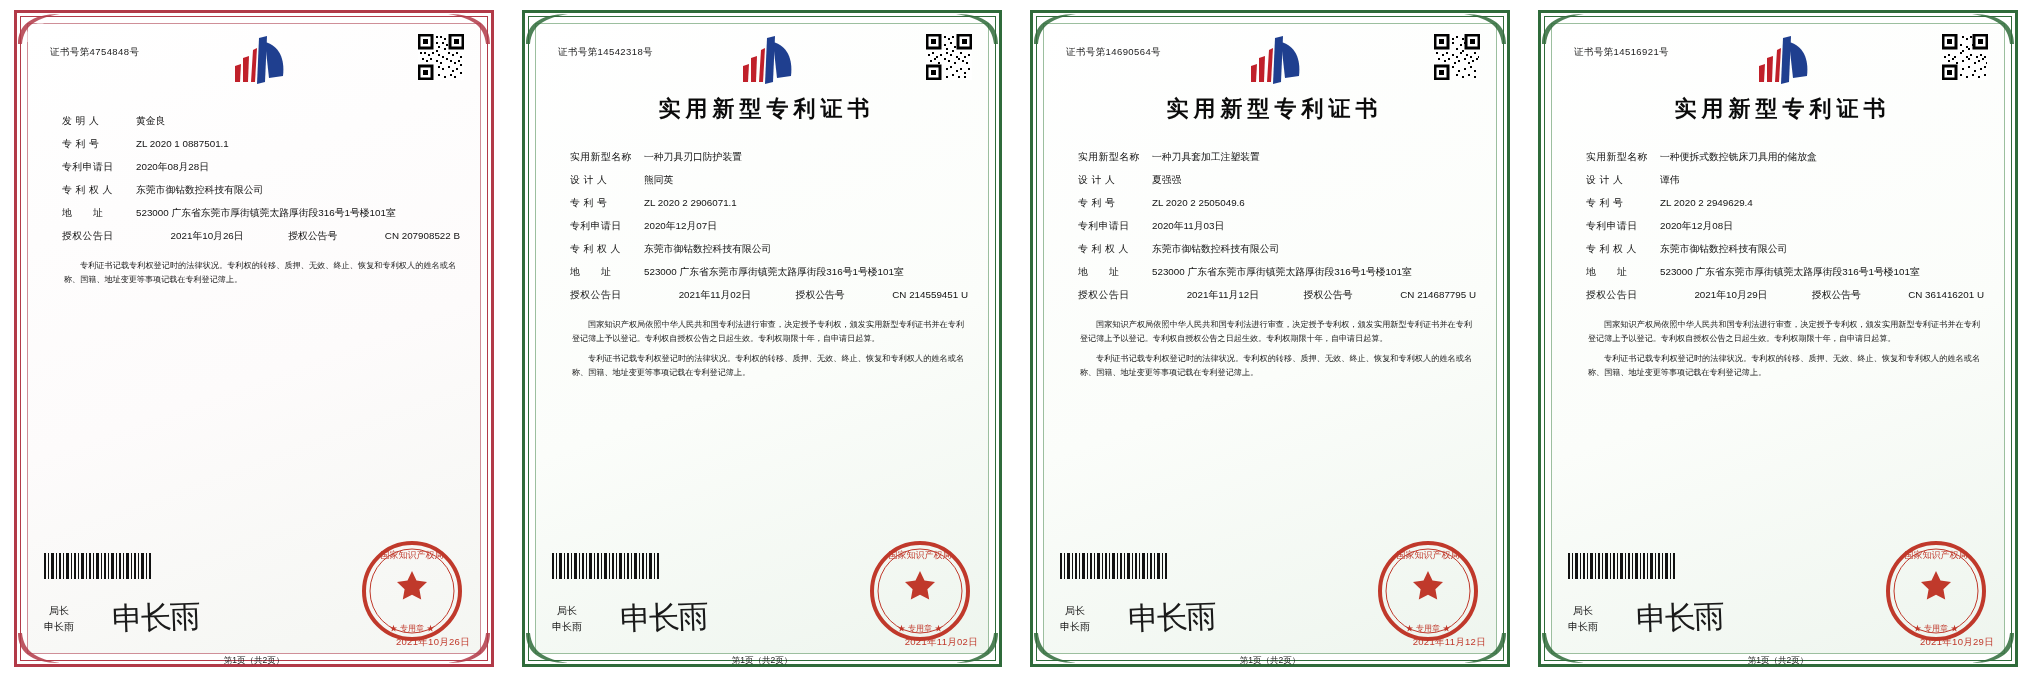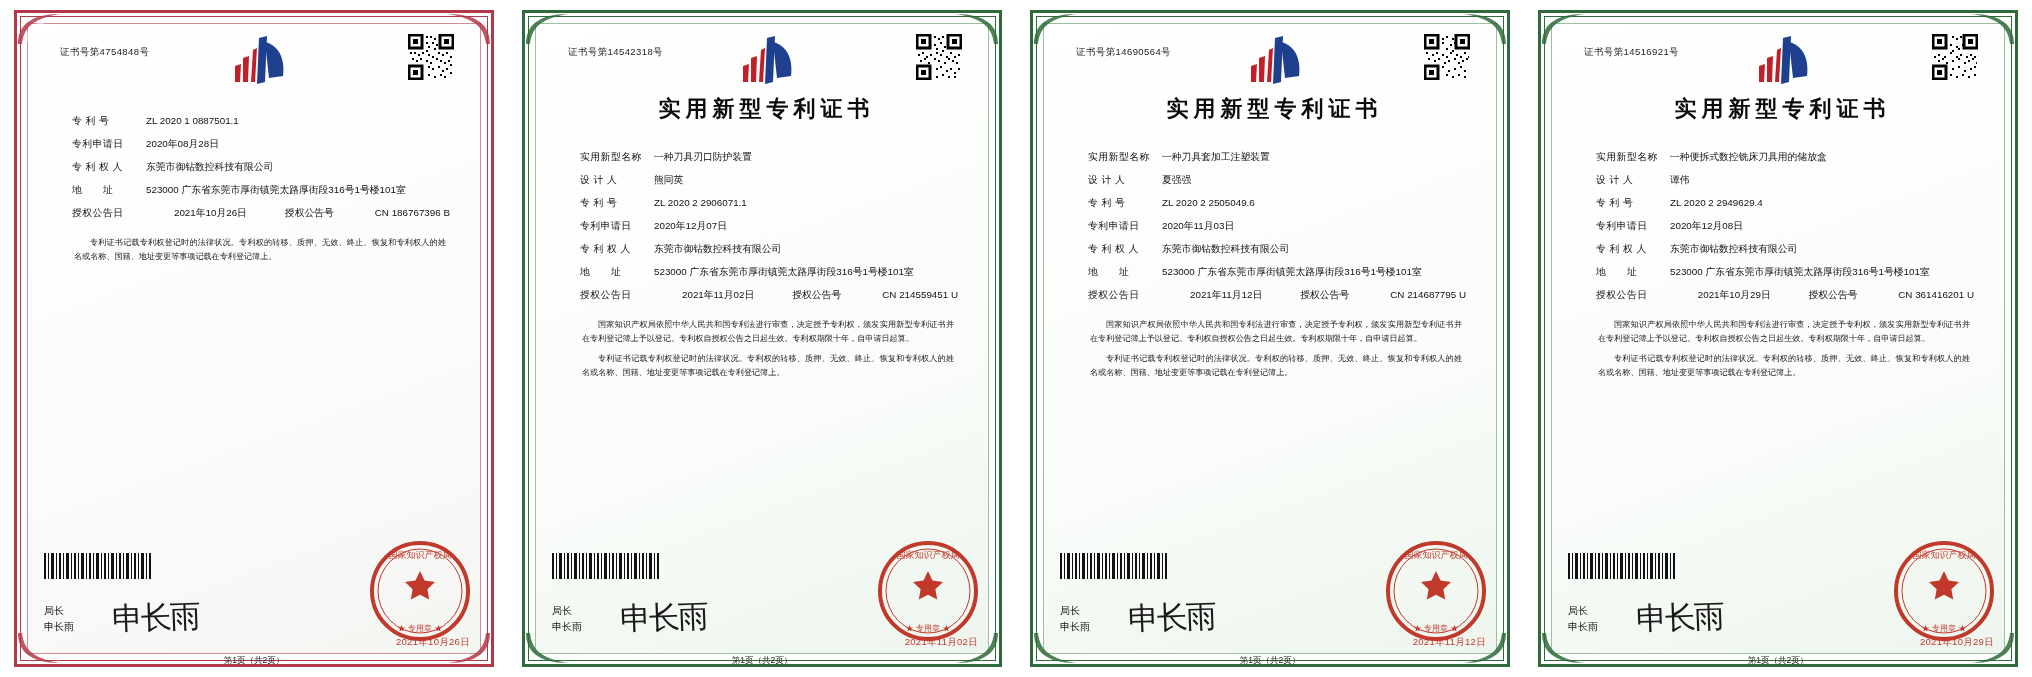--- a/index.html
+++ b/index.html
@@ -17,21 +17,21 @@
     display: flex;
     width: 2032px;
     height: 677px;
     gap: 0;
   }
   .cert {
     position: relative;
     width: 508px;
     height: 677px;
     box-sizing: border-box;
-    padding: 8px 24px;
+    padding: 8px 14px;
     background: #ffffff;
   }
   
   .frame-outer {
     position: absolute;
     left: 14px;
     top: 10px;
     right: 14px;
     bottom: 10px;
     border: 3px solid #b23a48;
@@ -182,35 +182,36 @@
   }
   .barcode svg { width: 100%; height: 100%; display:block; }
 
   .signblock {
     position: absolute;
     left: 44px;
     bottom: 42px;
     font-size: 10px;
     line-height: 16px;
     color: #111;
+    text-align: center;
   }
   .signature {
     position: absolute;
     left: 112px;
     bottom: 38px;
     font-family: "DejaVu Serif", serif;
     font-size: 31px;
     color: #1a1a1a;
     letter-spacing: -2px;
     transform: rotate(-2deg);
   }
 
   .seal {
     position: absolute;
-    right: 36px;
+    right: 44px;
     bottom: 34px;
     width: 104px;
     height: 104px;
   }
   .seal svg { width:100%; height:100%; display:block; }
   .seal-date {
     position: absolute;
     right: 38px;
     bottom: 28px;
     font-size: 9.5px;
@@ -322,40 +323,44 @@
                 <rect x="36" y="42" width="2" height="2"></rect>
                 <rect x="42" y="30" width="2" height="2"></rect>
             </g>
           </svg>
         </div>
       </div>
 
 
       <div class="fields">
         <div class="row">
+            <div class="lbl">发 明 人</div>
+            <div class="val">黄金良</div>
+          </div>
+        <div class="row">
             <div class="lbl">专 利 号</div>
             <div class="val">ZL 2020 1 0887501.1</div>
           </div>
         <div class="row">
             <div class="lbl">专利申请日</div>
             <div class="val">2020年08月28日</div>
           </div>
         <div class="row">
             <div class="lbl">专 利 权 人</div>
             <div class="val">东莞市御钻数控科技有限公司</div>
           </div>
         <div class="row">
             <div class="lbl">地　　址</div>
             <div class="val addr-val">523000  广东省东莞市厚街镇莞太路厚街段316号1号楼101室</div>
           </div>
         <div class="row two">
           <div class="lbl">授权公告日</div>
           <div class="val2">2021年10月26日</div>
           <div class="lbl2">授权公告号</div>
-          <div class="val2">CN 186767396 B</div>
+          <div class="val2">CN 207908522 B</div>
         </div>
       </div>
 
       <div class="legal">
         <p>专利证书记载专利权登记时的法律状况。专利权的转移、质押、无效、终止、恢复和专利权人的姓名或名称、国籍、地址变更等事项记载在专利登记簿上。</p>
       </div>
     </div>
 
     <div class="barcode">
       <svg viewBox="0 0 108 26" preserveAspectRatio="none">

